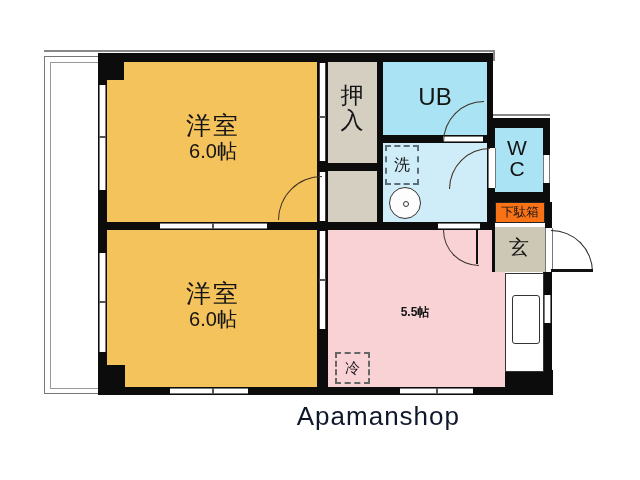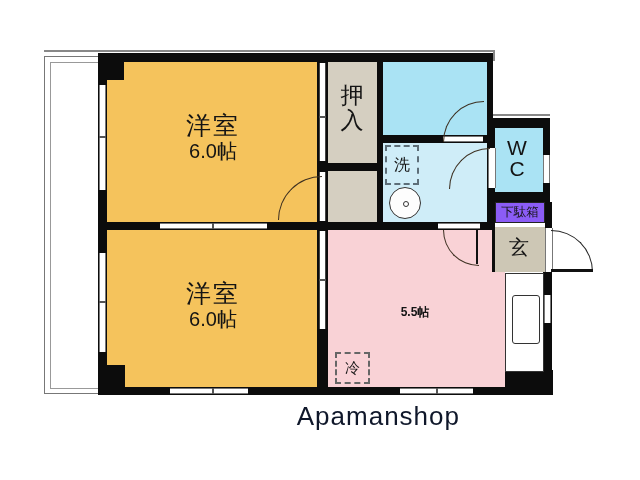--- a/index.html
+++ b/index.html
@@ -31,21 +31,21 @@
   
   .bal{position:absolute;border:1.2px solid #777;z-index:1;background:#fff;}
   .bal.inner{border:1px solid #999;border-right:none;background:transparent;}
   
   .box-dash{position:absolute;border:2px dashed #5d6e78;z-index:5;display:flex;align-items:center;justify-content:center;}
   .counter{position:absolute;background:#fff;border:1.2px solid #333;z-index:5;}
   .sink{position:absolute;background:#fff;border:1.5px solid #333;border-radius:3px;z-index:6;}
   .washer{position:absolute;width:30px;height:30px;border:1.5px solid #333;border-radius:50%;background:#fdfdfd;z-index:5;}
   .washer .dot{position:absolute;left:13px;top:13px;width:4px;height:4px;border-radius:50%;border:1px solid #333;background:#fff;}
   
-  .labelbox{position:absolute;background:#8b5cf6;border:1.5px solid #222;z-index:5;
+  .labelbox{position:absolute;background:#f97316;border:1.5px solid #222;z-index:5;
             display:flex;align-items:center;justify-content:center;}
   
   .lbl{position:absolute;color:#141414;text-align:center;z-index:6;line-height:1.1;}
   .brand{position:absolute;color:#0f172a;text-align:right;z-index:6;letter-spacing:1px;}
 </style>
 </head>
 <body>
 
 <div id="canvas">
 
@@ -130,20 +130,21 @@
   <div class="sink" style="left:512px;top:295px;width:26px;height:47px;"></div>
   <div class="labelbox" style="left:495px;top:202px;width:48px;height:19px;">
     <span class="lbl" style="position:static;font-size:12.5px;">下駄箱</span>
   </div>
 
   <div class="lbl" style="left:133px;top:112px;width:160px;font-size:25px;letter-spacing:2px;">洋室</div>
   <div class="lbl" style="left:133px;top:140px;width:160px;font-size:20px;">6.0帖</div>
   <div class="lbl" style="left:133px;top:280px;width:160px;font-size:25px;letter-spacing:2px;">洋室</div>
   <div class="lbl" style="left:133px;top:308px;width:160px;font-size:20px;">6.0帖</div>
   <div class="lbl" style="left:345px;top:306px;width:140px;font-size:12px;font-weight:bold;">5.5帖</div>
+  <div class="lbl" style="left:395px;top:84px;width:80px;font-size:24px;">UB</div>
   <div class="lbl" style="left:338px;top:83px;width:28px;font-size:23px;">押</div>
   <div class="lbl" style="left:338px;top:108px;width:28px;font-size:23px;">入</div>
   <div class="lbl" style="left:503px;top:136px;width:28px;font-size:21px;">W</div>
   <div class="lbl" style="left:503px;top:157px;width:28px;font-size:21px;">C</div>
   <div class="lbl" style="left:505px;top:236px;width:28px;font-size:20px;">玄</div>
 
   <div class="brand" style="left:180px;top:401px;width:280px;font-size:26px;">Apamanshop</div>
 
 </div>
 

